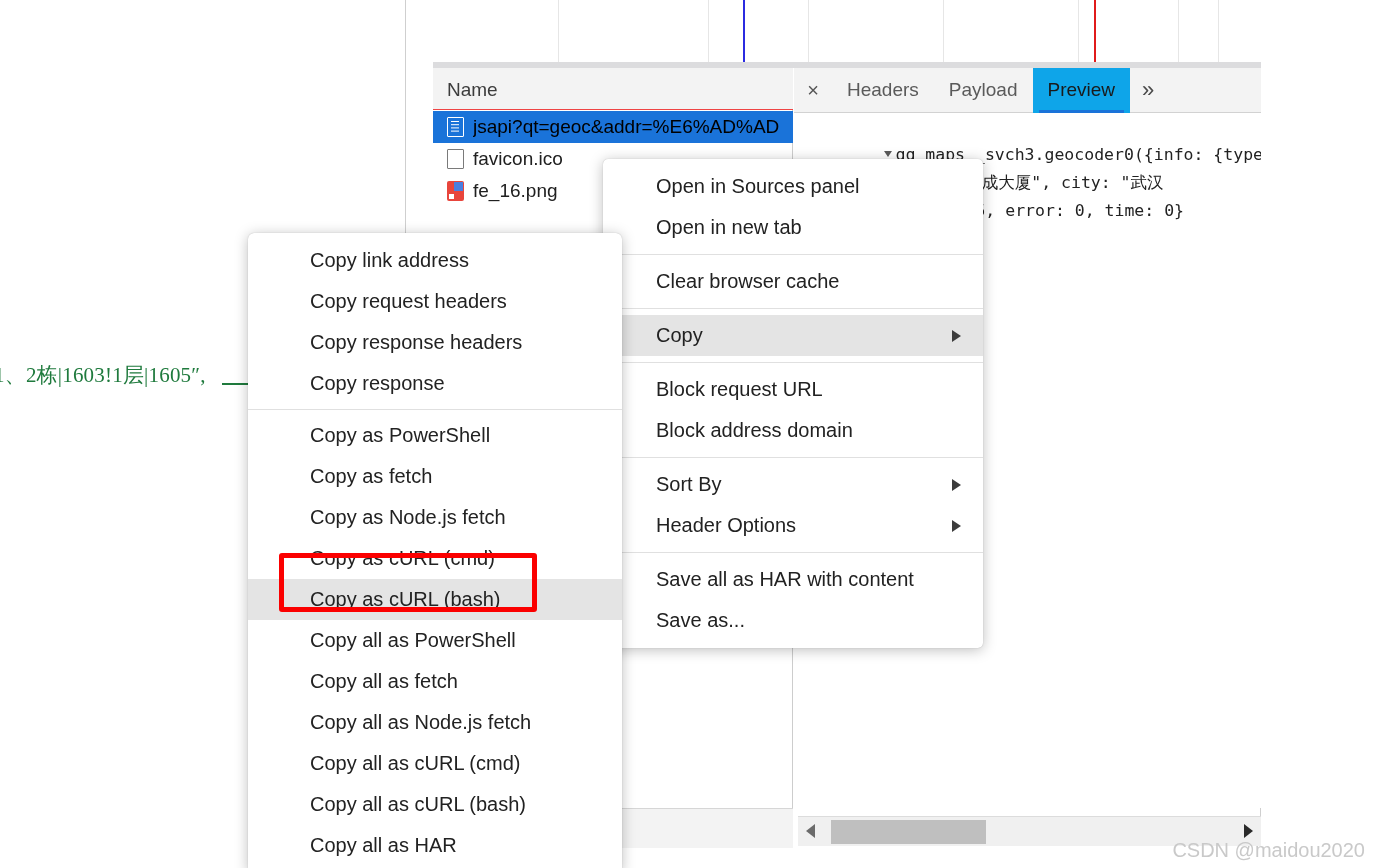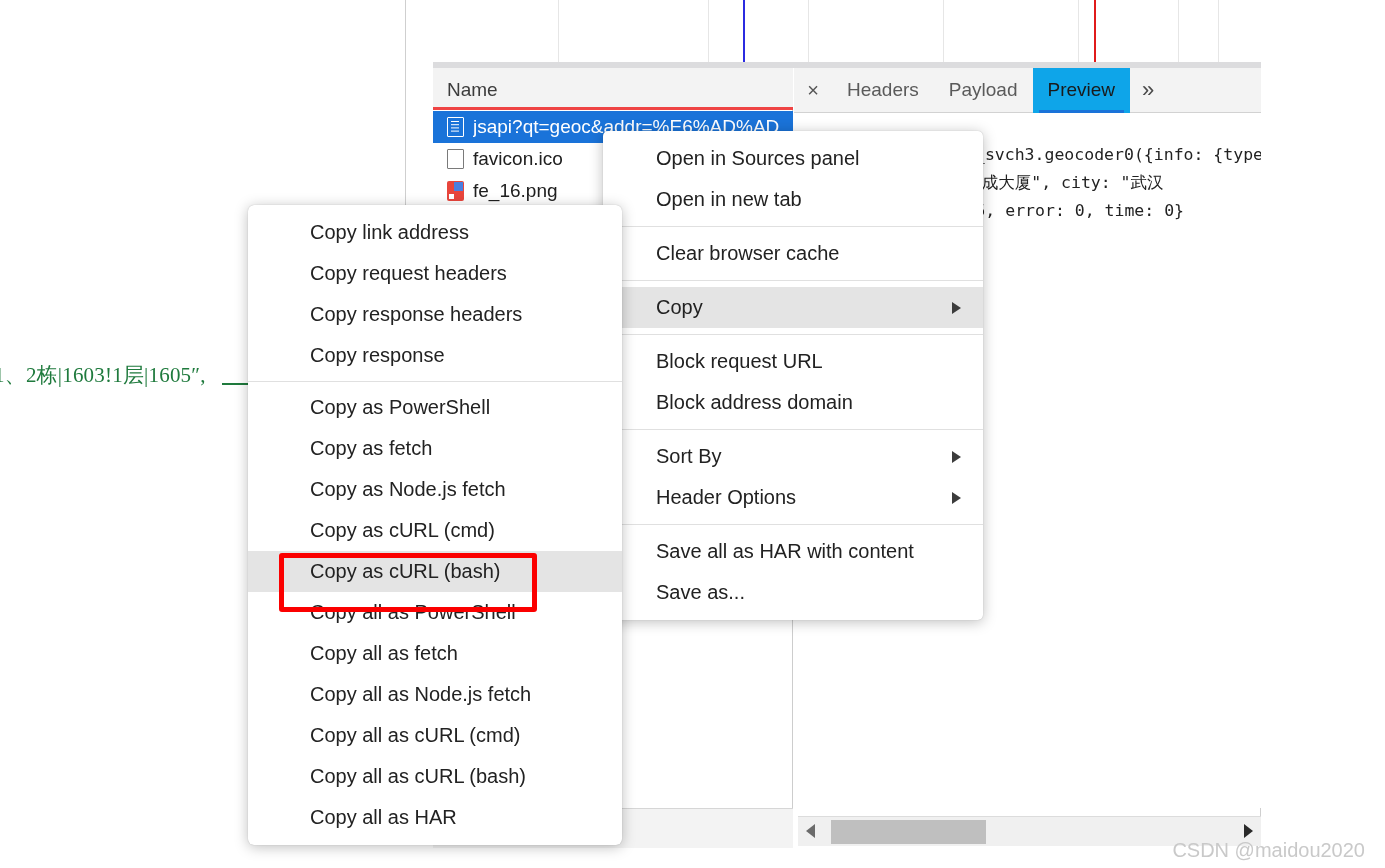--- a/index.html
+++ b/index.html
@@ -113,21 +113,21 @@
     height: 740px;
     background: #ffffff;
     border-right: 1px solid #cdcdcd;
     box-sizing: border-box;
   }
   .req-header {
     position: absolute;
     left: 0; top: 0;
     width: 360px; height: 42px;
     background: #f3f3f3;
-    border-bottom: 3px solid #ef4444;
+    border-bottom: 1px solid #ef4444;
     box-sizing: border-box;
   }
   .req-header .col-name {
     position: absolute;
     left: 14px; top: 11px;
     font-size: 19px;
     color: #3c3c3c;
   }
   .req-row {
     position: absolute;
@@ -136,21 +136,21 @@
     height: 32px;
     display: flex;
     align-items: center;
     box-sizing: border-box;
     font-size: 19px;
     color: #202020;
     padding-left: 14px;
   }
   .req-row.selected {
     background: #1a73d9;
-    color: #ffffff;
+    color: #000000;
   }
   .req-row .rname {
     white-space: nowrap;
     overflow: hidden;
   }
 
   
   .ricon {
     width: 17px; height: 20px;
     margin-right: 9px;
@@ -344,20 +344,21 @@
   }
 
   
   .menu {
     position: absolute;
     background: #ffffff;
     border-radius: 5px;
     box-shadow: 0 2px 14px rgba(0,0,0,0.26), 0 0 1px rgba(0,0,0,0.28);
     padding: 7px 0;
     box-sizing: border-box;
+    margin-top: 28px;
   }
   .menu-main {
     left: 603px;
     top: 131px;
     width: 380px;
   }
   .menu-sub {
     left: 248px;
     top: 205px;
     width: 374px;

